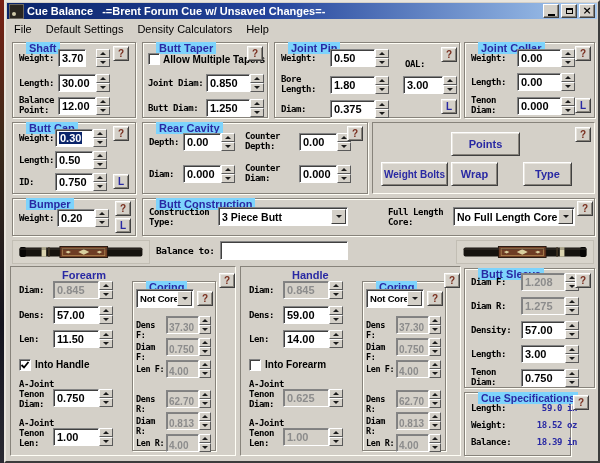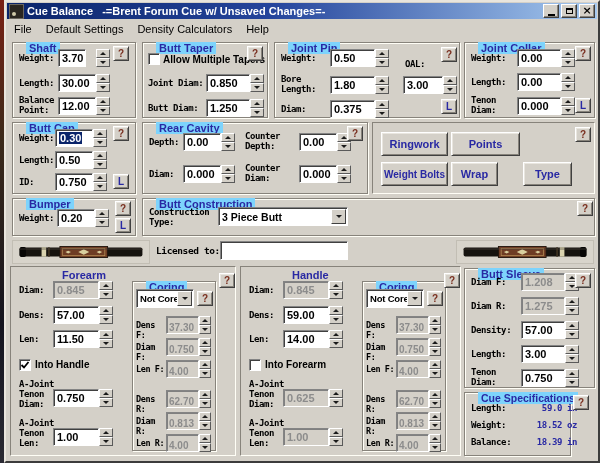--- a/index.html
+++ b/index.html
@@ -333,21 +333,20 @@
             <i class="tu"></i>
           </div>
           <div class="sb">
             <i class="td"></i>
           </div>
         </div>
       <div class="pbtn qbtn" style="left:204px;top:3px">?</div>
     </div>
 
     <div class="panel" style="left:366px;top:84px;width:223px;height:72px">
-      <div class="pbtn" style="left:8px;top:9px;width:67px;height:24px">Ringwork</div>
       <div class="pbtn" style="left:78px;top:9px;width:69px;height:24px">Points</div>
       <div class="pbtn" style="left:8px;top:39px;width:67px;height:24px;font-size:10px">Weight Bolts</div>
       <div class="pbtn" style="left:78px;top:39px;width:47px;height:24px">Wrap</div>
       <div class="pbtn" style="left:150px;top:39px;width:49px;height:24px">Type</div>
       <div class="pbtn qbtn" style="left:202px;top:4px">?</div>
     </div>
 
     <div class="g" style="left:6px;top:160px;width:124px;height:38px">
       <span class="legend">Bumper</span>
       <div class="lbl" style="left:6px;top:14px;width:40px">Weight:</div>
@@ -362,20 +361,27 @@
         </div>
       <div class="pbtn qbtn" style="left:102px;top:2px">?</div>
       <div class="pbtn lkbtn" style="left:102px;top:19px">L</div>
     </div>
 
     <div class="g" style="left:136px;top:160px;width:453px;height:38px">
       <span class="legend">Butt Construction</span>
       <div class="lbl" style="left:6px;top:8px;width:70px">Construction Type:</div>
       <div class="dd" style="left:75px;top:8px;width:130px">
         <span class="ddtext">3 Piece Butt</span>
+        <div class="ddbtn">
+            <i class="td"></i>
+          </div>
+      </div>
+      <div class="lbl" style="left:245px;top:8px;width:62px">Full Length Core:</div>
+      <div class="dd" style="left:310px;top:8px;width:122px">
+        <span class="ddtext">No Full Length Core</span>
         <div class="ddbtn">
             <i class="td"></i>
           </div>
       </div>
       <div class="pbtn qbtn" style="left:434px;top:2px">?</div>
     </div>
 
     <div class="cuewrap" style="left:6px;top:202px">
       <svg viewBox="0 0 138 24" width="136" height="22">
         <rect x="2" y="7" width="134" height="10" rx="2" fill="#16130f"></rect>
@@ -383,21 +389,21 @@
         <rect x="26" y="7" width="5" height="10" fill="#d9d2ae"></rect>
         <rect x="33" y="7" width="2" height="10" fill="#3a2e1e"></rect>
         <rect x="46" y="6" width="52" height="12" fill="#6e3c24" stroke="#20140c" stroke-width="1"></rect>
         <rect x="49" y="8" width="46" height="8" fill="none" stroke="#b89058" stroke-width="0.8"></rect>
         <polygon points="72,9 78,12 72,15 66,12" fill="#d9cf9e"></polygon>
         <polygon points="55,10.5 58,12 55,13.5 52,12" fill="#d9cf9e"></polygon>
         <polygon points="89,10.5 92,12 89,13.5 86,12" fill="#d9cf9e"></polygon>
         <rect x="2" y="8" width="134" height="1.5" fill="#4a443c" opacity="0.5"></rect>
       </svg>
     </div>
-    <div class="lbl" style="left:150px;top:208px;width:70px;font-size:9.5px">Licensed to:</div>
+    <div class="lbl" style="left:150px;top:208px;width:70px;font-size:9.5px">Balance to:</div>
     <input class="txtin" style="left: 214px; top: 203px; width: 128px;" value="">
     <div class="cuewrap flip" style="left:450px;top:202px">
       <svg viewBox="0 0 138 24" width="136" height="22">
         <rect x="2" y="7" width="134" height="10" rx="2" fill="#16130f"></rect>
         <rect x="2" y="6.5" width="7" height="11" rx="2" fill="#060504"></rect>
         <rect x="26" y="7" width="5" height="10" fill="#d9d2ae"></rect>
         <rect x="33" y="7" width="2" height="10" fill="#3a2e1e"></rect>
         <rect x="46" y="6" width="52" height="12" fill="#6e3c24" stroke="#20140c" stroke-width="1"></rect>
         <rect x="49" y="8" width="46" height="8" fill="none" stroke="#b89058" stroke-width="0.8"></rect>
         <polygon points="72,9 78,12 72,15 66,12" fill="#d9cf9e"></polygon>

